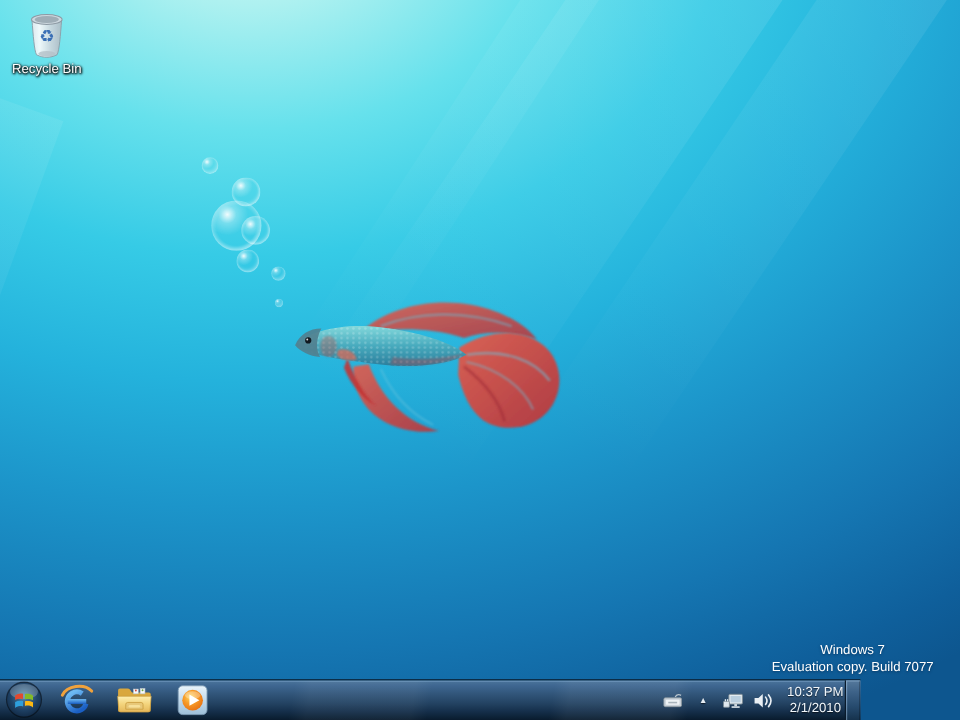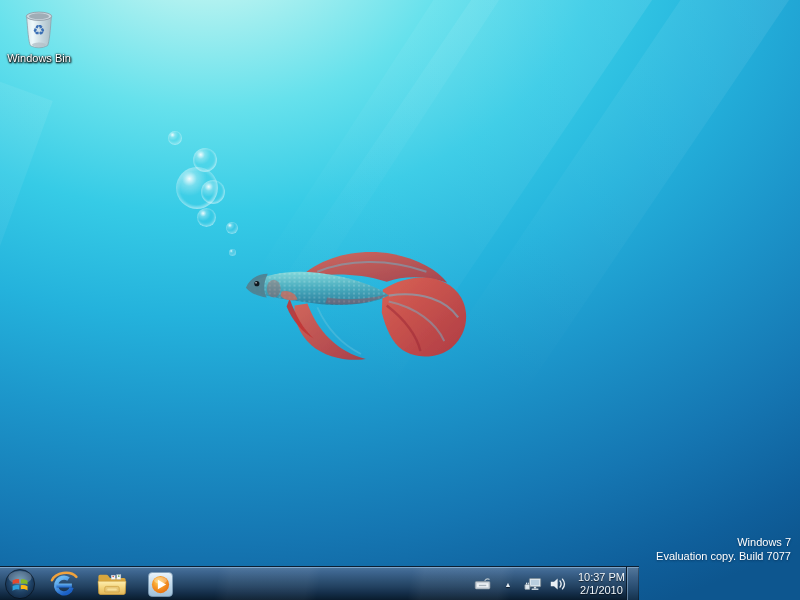--- a/index.html
+++ b/index.html
@@ -34,32 +34,32 @@
   .fish{position:absolute;left:238px;top:236px;width:238px;height:134px;}
 
   
   .desk-icon{position:absolute;left:6px;top:8px;width:66px;text-align:center;cursor:default;}
   .desk-icon .glyph{display:block;margin:0 auto;}
   .desk-icon .label{
     margin-top:2px;font-size:11px;color:#fff;line-height:12px;
     text-shadow:0 1px 2px #000,0 0 2px #000,1px 1px 2px #000;}
 
   
-  .watermark{position:absolute;right:9px;bottom:37px;text-align:right;color:#fff;
+  .watermark{position:absolute;right:22px;bottom:37px;text-align:center;color:#fff;
     font-size:11px;line-height:14px;text-shadow:0 1px 2px rgba(0,25,55,.55);}
 
   
   .taskbar{
-    position:absolute;left:0;bottom:0;width:639px;height:34px;box-sizing:border-box;
+    position:absolute;left:0;bottom:0;width:717px;height:34px;box-sizing:border-box;
     border-top:1px solid #0a1e31;
     background:
       linear-gradient(100deg, rgba(255,255,255,0) 34%, rgba(255,255,255,.045) 36% 48%, rgba(255,255,255,0) 50% 64%, rgba(255,255,255,.05) 66% 78%, rgba(255,255,255,0) 80%),
       linear-gradient(to bottom,#4c759c 0%,#3e6690 14%,#305478 36%,#224160 60%,#152f4b 78%,#0d2338 92%,#091b2d 100%);
     box-shadow:inset 0 1px 0 rgba(165,205,240,.55);
-    display:flex;align-items:flex-start;}
+    display:flex;align-items:flex-end;}
   .start-btn{width:40px;height:34px;display:flex;align-items:center;justify-content:center;cursor:pointer;}
   .task-btn{width:48px;height:34px;display:flex;align-items:center;justify-content:center;cursor:pointer;}
   .tray{position:absolute;right:14px;top:0;height:34px;display:flex;align-items:center;gap:7px;}
   .tray-icn{display:flex;align-items:center;justify-content:center;width:18px;height:20px;cursor:pointer;}
   .chevron{color:#e6edf3;font-size:7px;text-shadow:0 1px 1px rgba(0,0,0,.6);}
   .clock{margin-left:4px;text-align:center;color:#f0f6fb;font-size:11px;line-height:13px;
          text-shadow:0 1px 1px rgba(0,0,0,.65);cursor:default;}
   .show-desktop{
     position:absolute;right:0;top:0;width:13px;height:34px;box-sizing:border-box;
     border-left:1px solid #091a2b;
@@ -140,21 +140,21 @@
           <stop offset=".6" stop-color="#cdd9e0"></stop>
             <stop offset="1" stop-color="#aebcc5"></stop>
         </linearGradient>
       </defs>
       <path d="M7,9 C8,22 9,36 11,39.5 C17,42.5 23,42.5 29,39.5 C31,36 32,22 33,9 Z" fill="url(#binB)" opacity=".95" stroke="#8d9aa4" stroke-width=".8"></path>
       <ellipse cx="20" cy="8.6" rx="13.4" ry="4.4" fill="#cdd8df" stroke="#8d9aa4" stroke-width=".9"></ellipse>
       <ellipse cx="20" cy="8.6" rx="10.6" ry="3.1" fill="#9fadb6"></ellipse>
       <ellipse cx="20" cy="38.6" rx="7.5" ry="2.4" fill="#b4c0c8" opacity=".8"></ellipse>
       <text x="20" y="28" font-size="15" text-anchor="middle" fill="#3a6fb5" font-family="DejaVu Sans, sans-serif">♻</text>
     </svg>
-    <div class="label">Windows Bin</div>
+    <div class="label">Recycle Bin</div>
   </div>
 
   <div class="watermark">
     <div>Windows 7</div>
     <div>Evaluation copy. Build 7077</div>
   </div>
 
   <div class="taskbar">
 
     <div class="start-btn">

